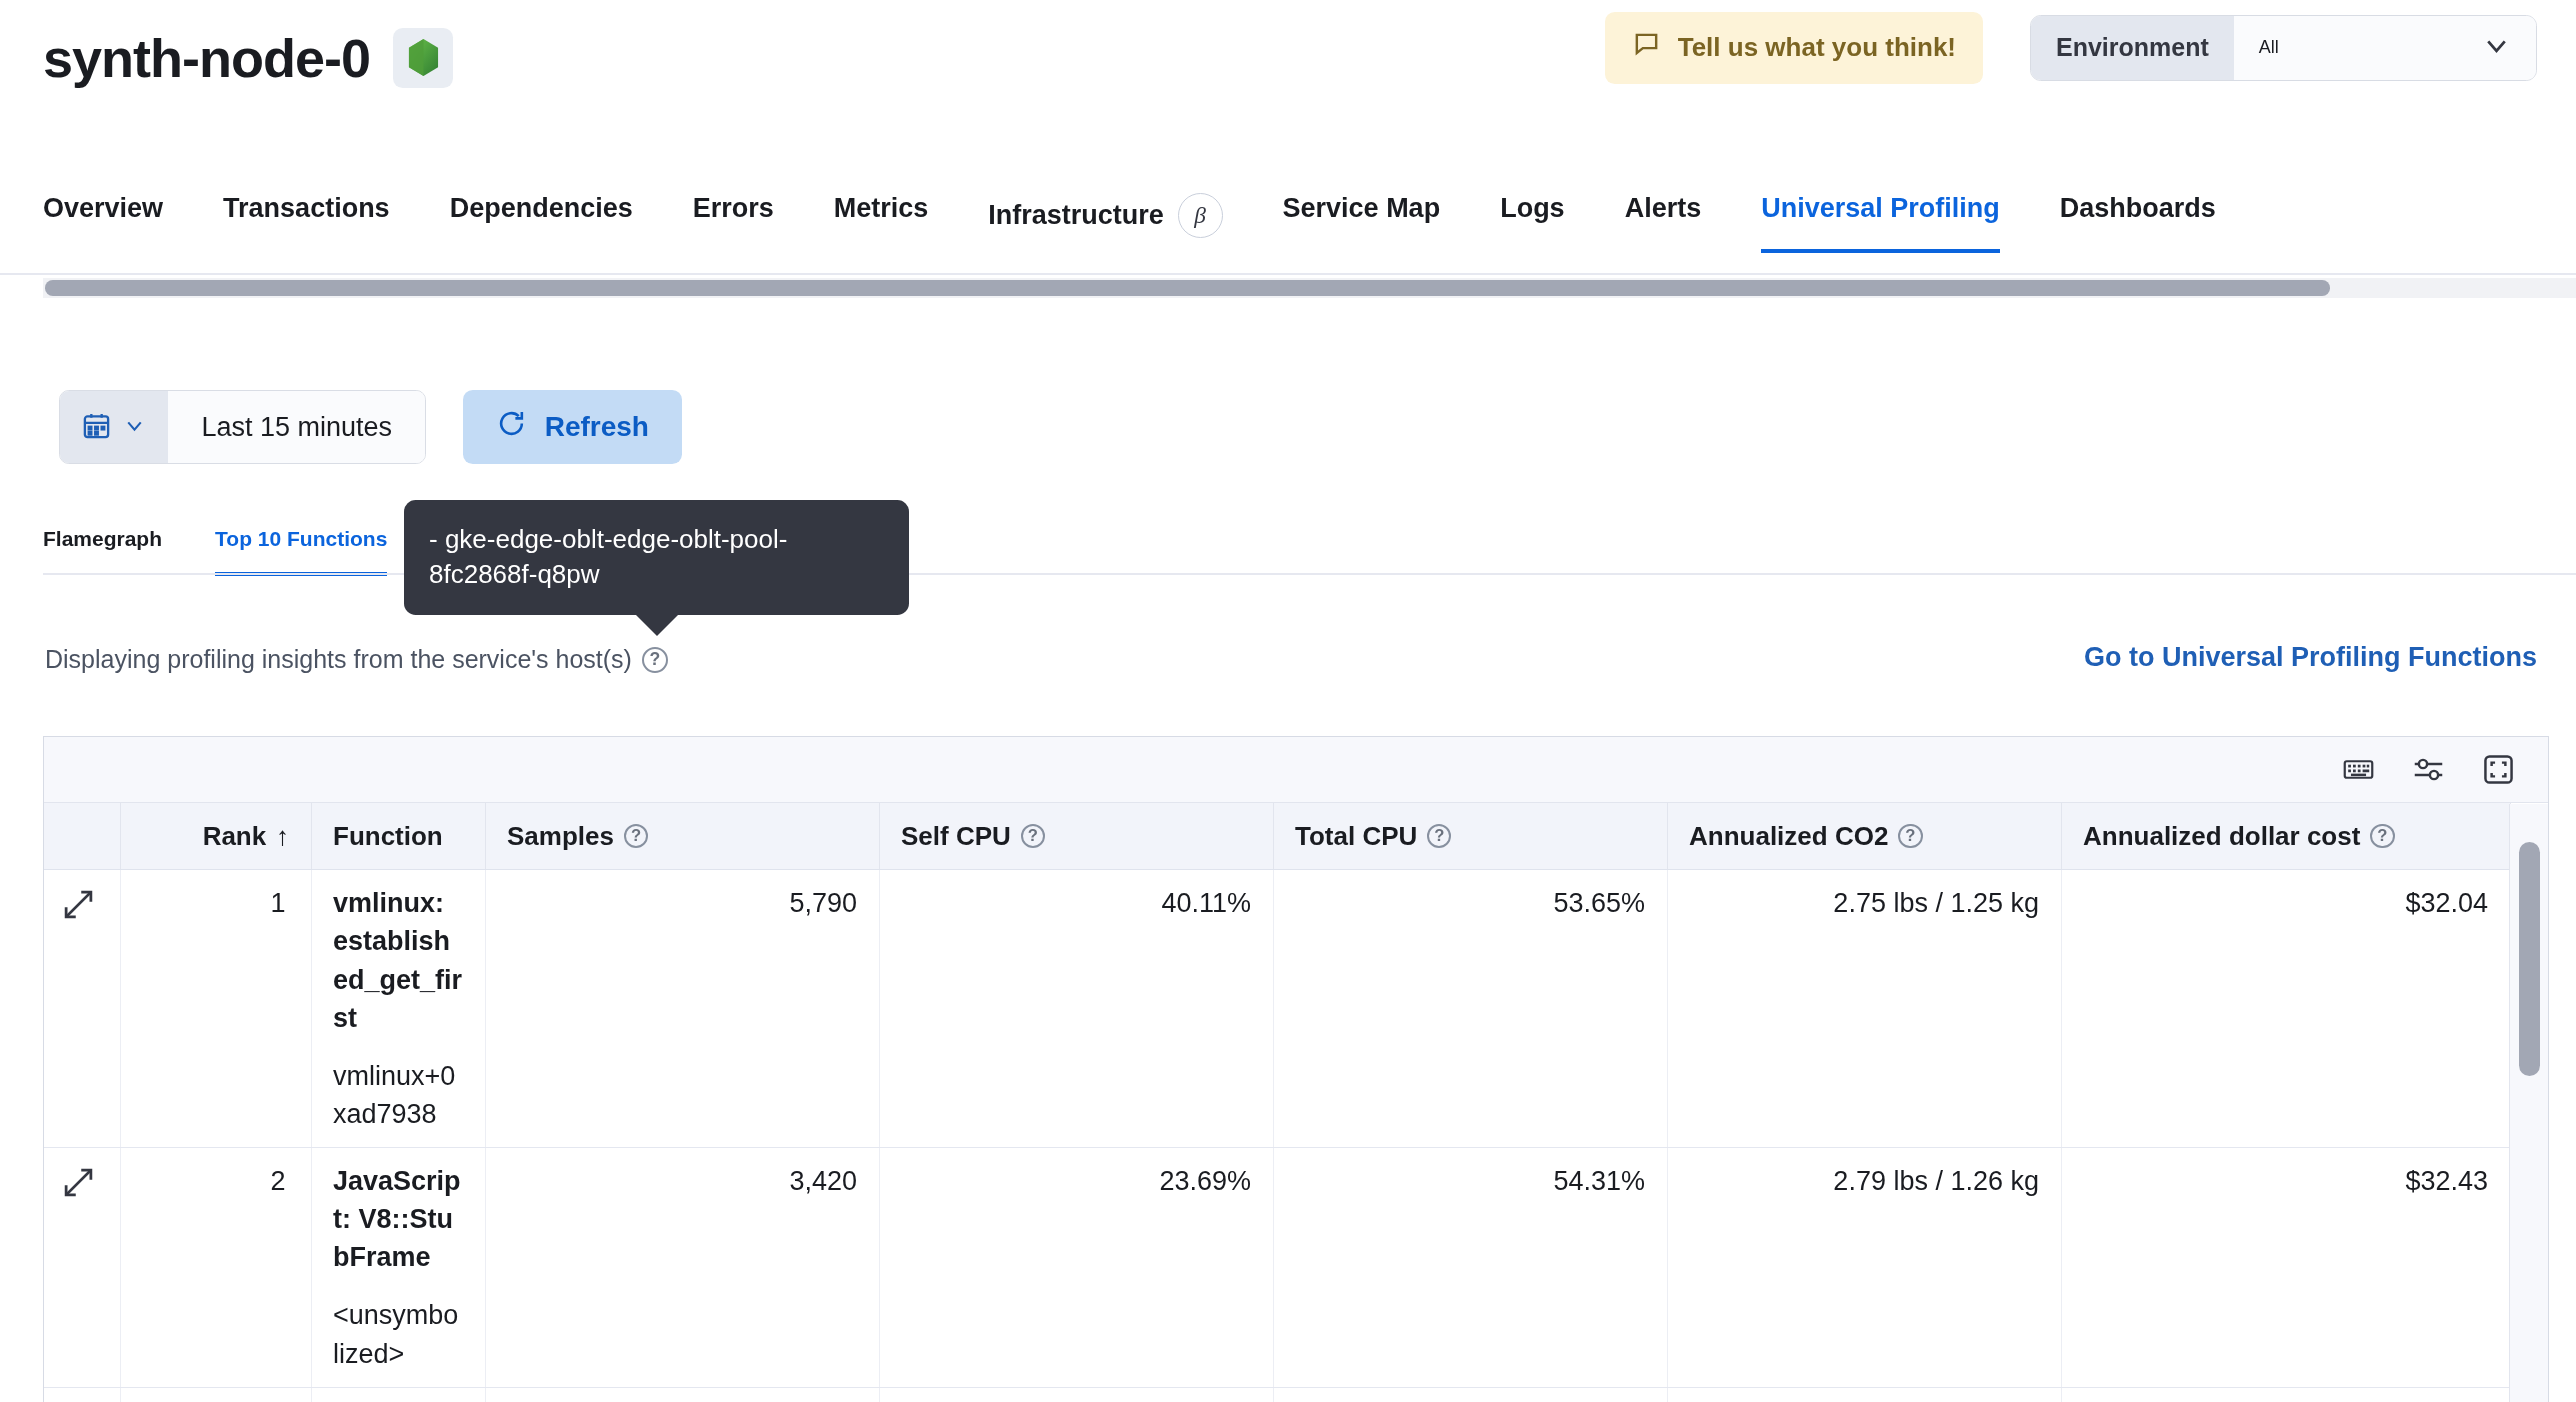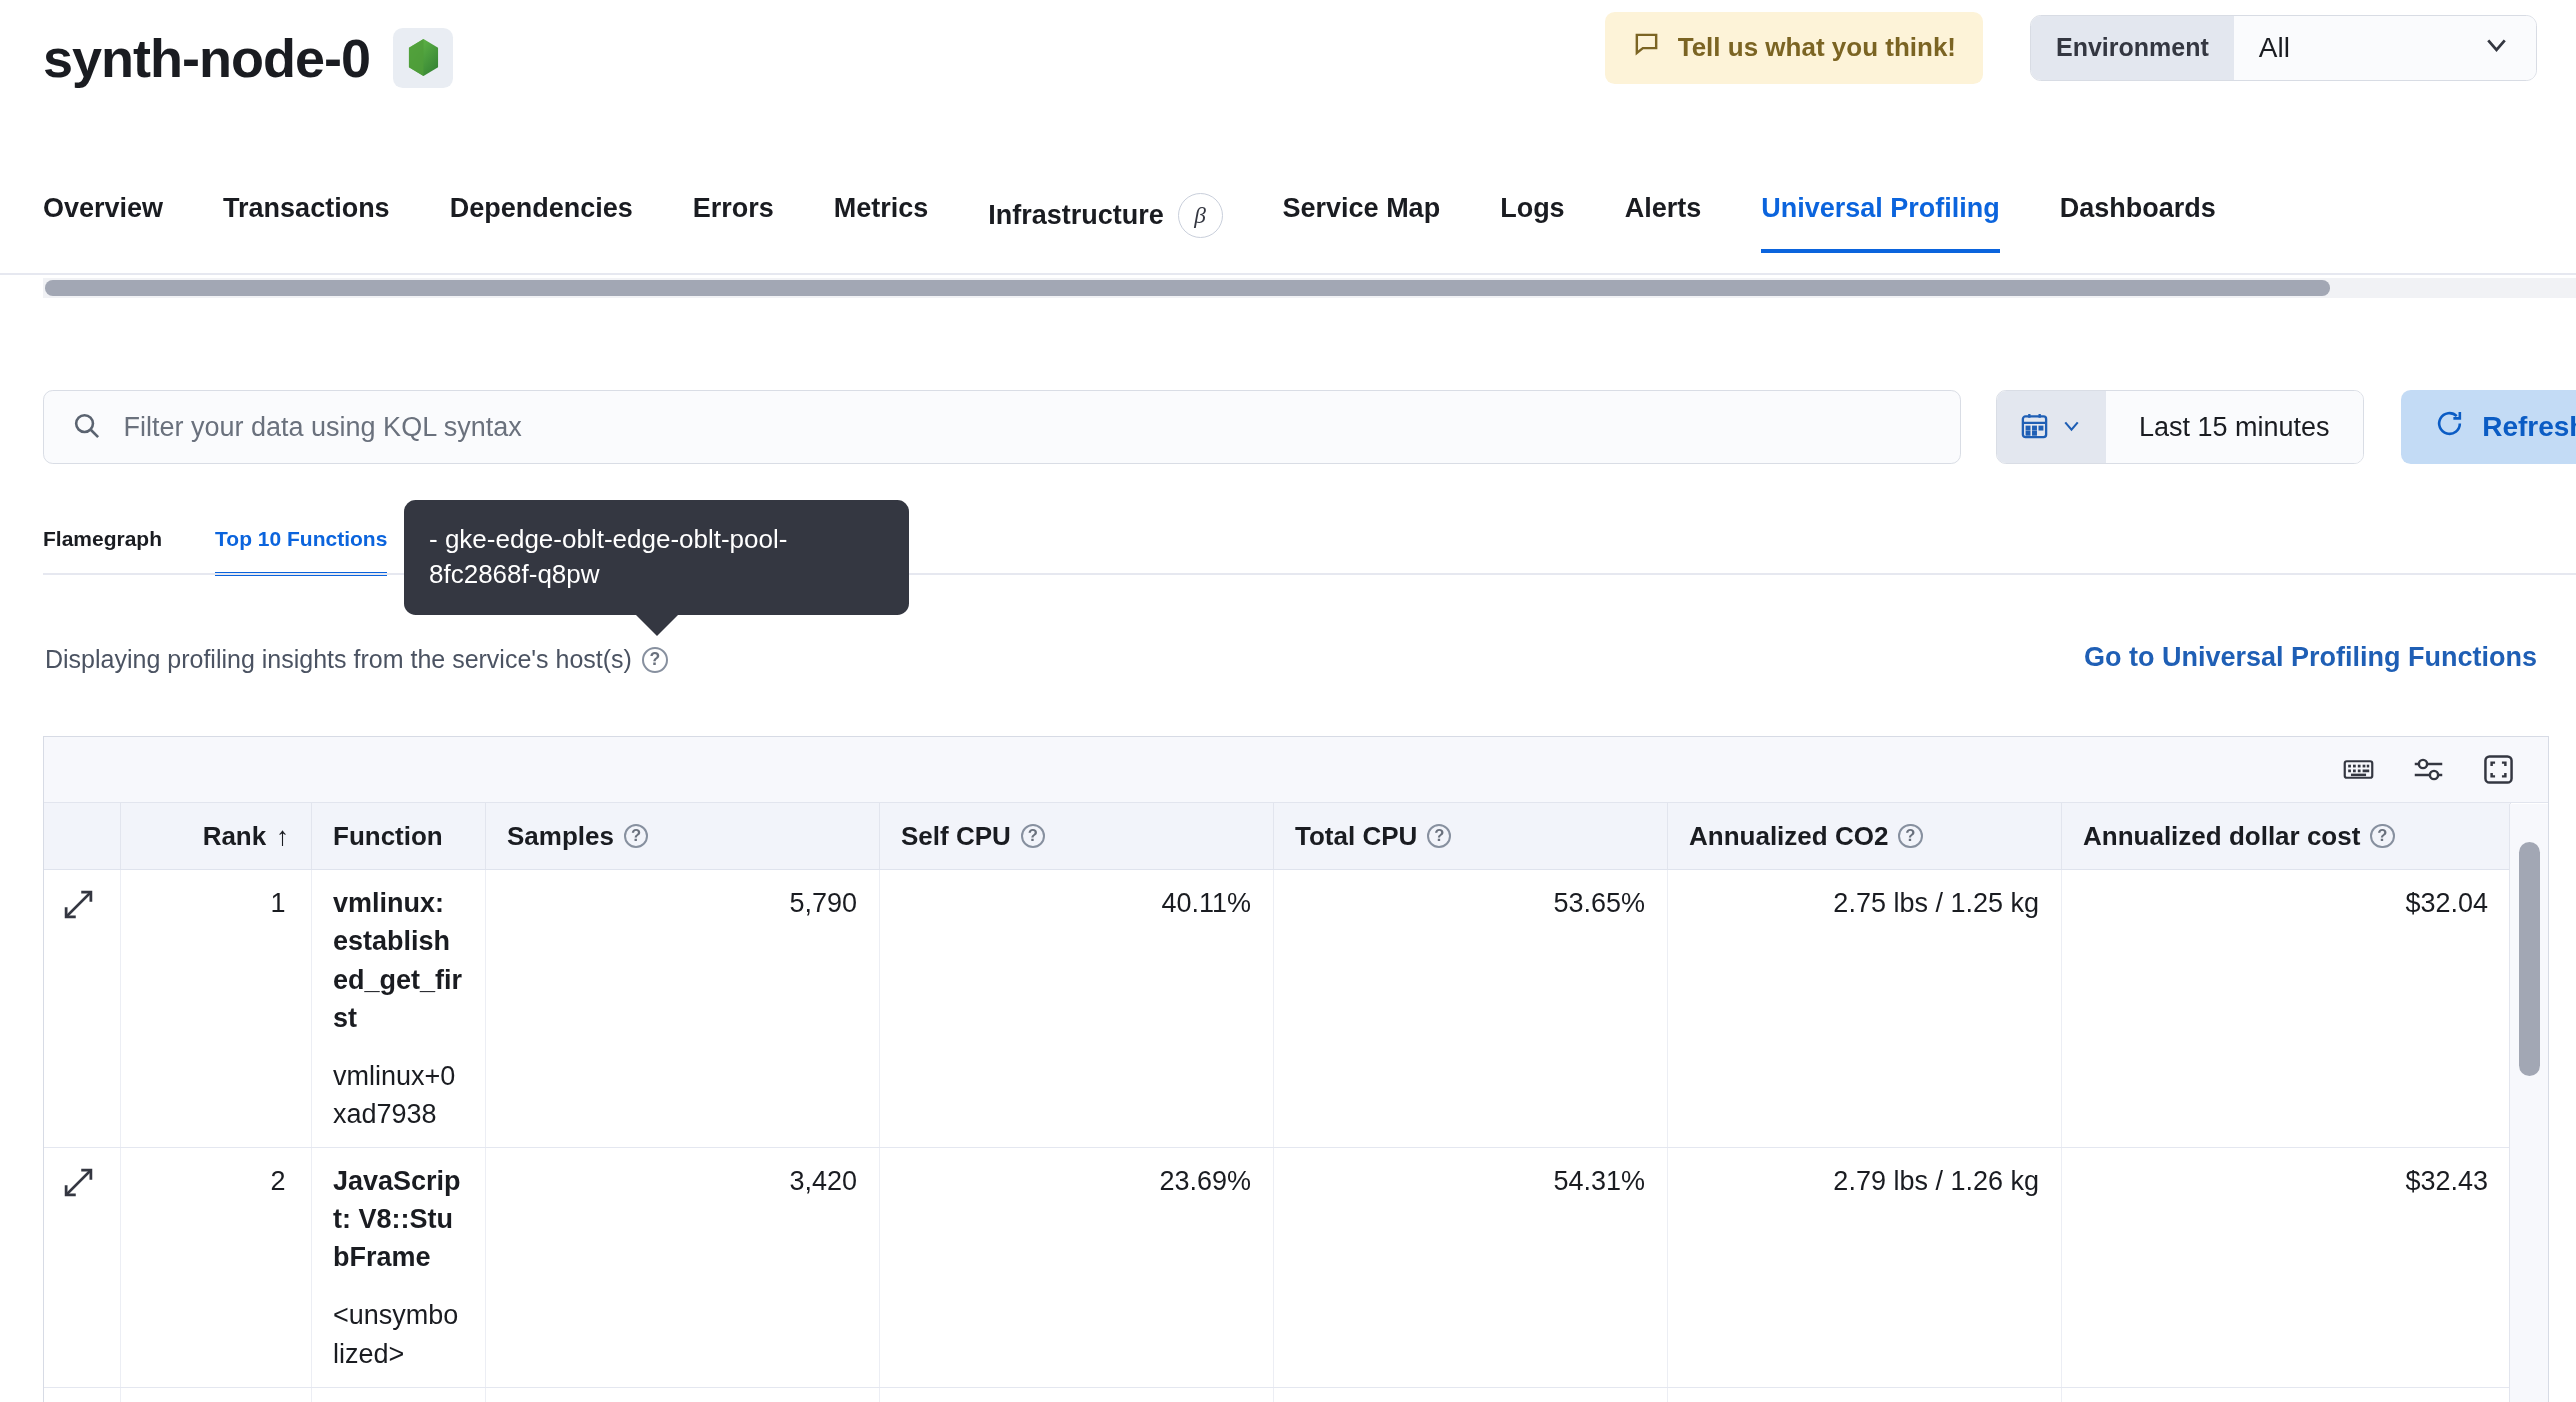--- a/index.html
+++ b/index.html
@@ -44,21 +44,21 @@
     width: 507px;
   }
   .env-label {
     background: #e3e7ef; display: flex; align-items: center;
     padding: 0 25px; font-size: 25px; font-weight: 700; color: #343741;
     white-space: nowrap;
   }
   .env-select {
     background: #fafbfd; flex: 1;
     display: flex; align-items: center; justify-content: space-between;
-    padding: 0 23.4px 0 25px; font-size: 28px; color: #1a1c21;
+    padding: 0 23.4px 0 25px; font-size: 18px; color: #1a1c21;
     cursor: pointer;
   }
 
   
   .nav {
     position: absolute; left: 0; top: 185px; width: 2576px; height: 78px;
     display: flex; align-items: flex-start; gap: 0;
     padding-left: 43px;
     overflow: hidden;
     text-align: right;
@@ -314,29 +314,20 @@
       </div>
       <div class="nav-item">
         <span>Dashboards</span>
       </div>
     </div>
   <div class="nav-underline"></div>
   <div class="hscroll-track"></div>
   <div class="hscroll-thumb"></div>
 
   <div class="querybar">
-    <div class="kql-input">
-      <span>
-        <svg width="31" height="31" viewBox="0 0 24 24" fill="none" stroke="#5a6370" stroke-width="2">
-          <circle cx="10.5" cy="10.5" r="6.5"></circle>
-            <line x1="15.5" y1="15.5" x2="21" y2="21"></line>
-        </svg>
-      </span>
-      <span class="kql-placeholder">Filter your data using KQL syntax</span>
-    </div>
     <div class="date-group">
       <div class="date-icon-btn">
         <span>
           <svg width="31" height="31" viewBox="0 0 24 24" fill="none" stroke="#1f5fb5" stroke-width="1.8">
             <rect x="3" y="5" width="18" height="16" rx="2"></rect>
             <line x1="3" y1="10" x2="21" y2="10"></line>
             <line x1="8" y1="3" x2="8" y2="6"></line>
               <line x1="16" y1="3" x2="16" y2="6"></line>
             <rect x="6" y="13" width="2" height="2" fill="#1f5fb5"></rect>
             <rect x="11" y="13" width="2" height="2" fill="#1f5fb5"></rect>

